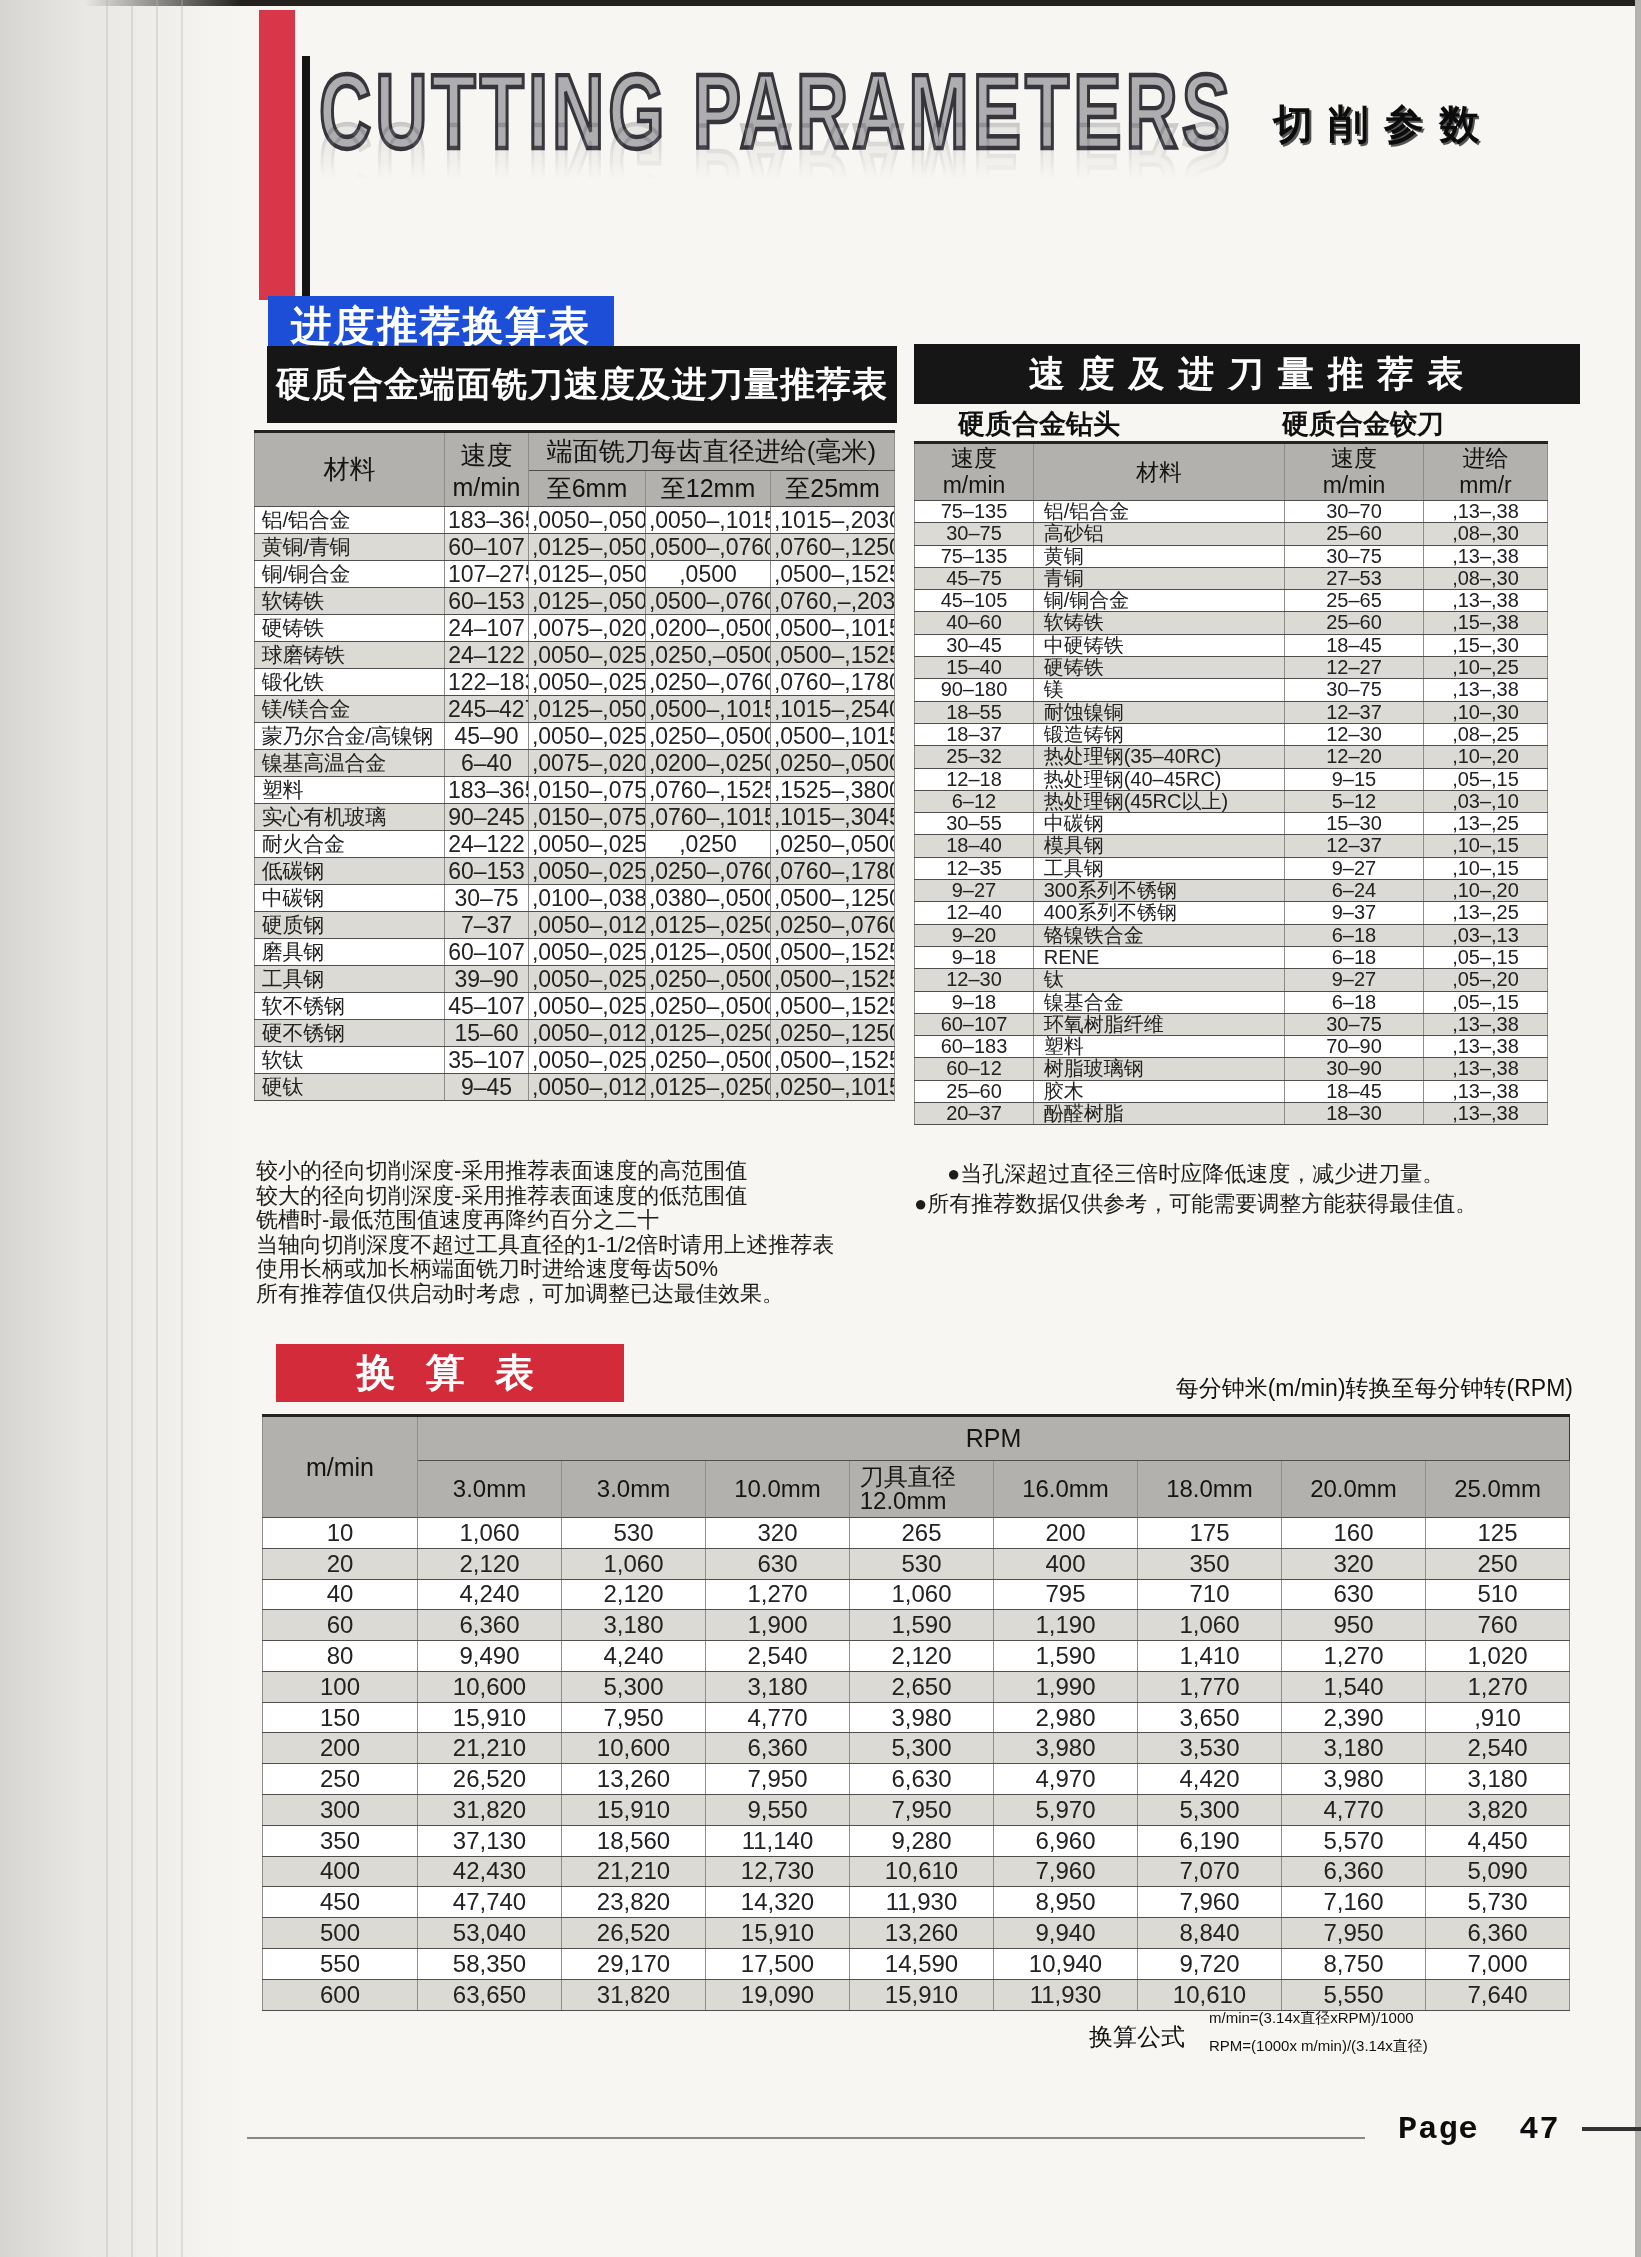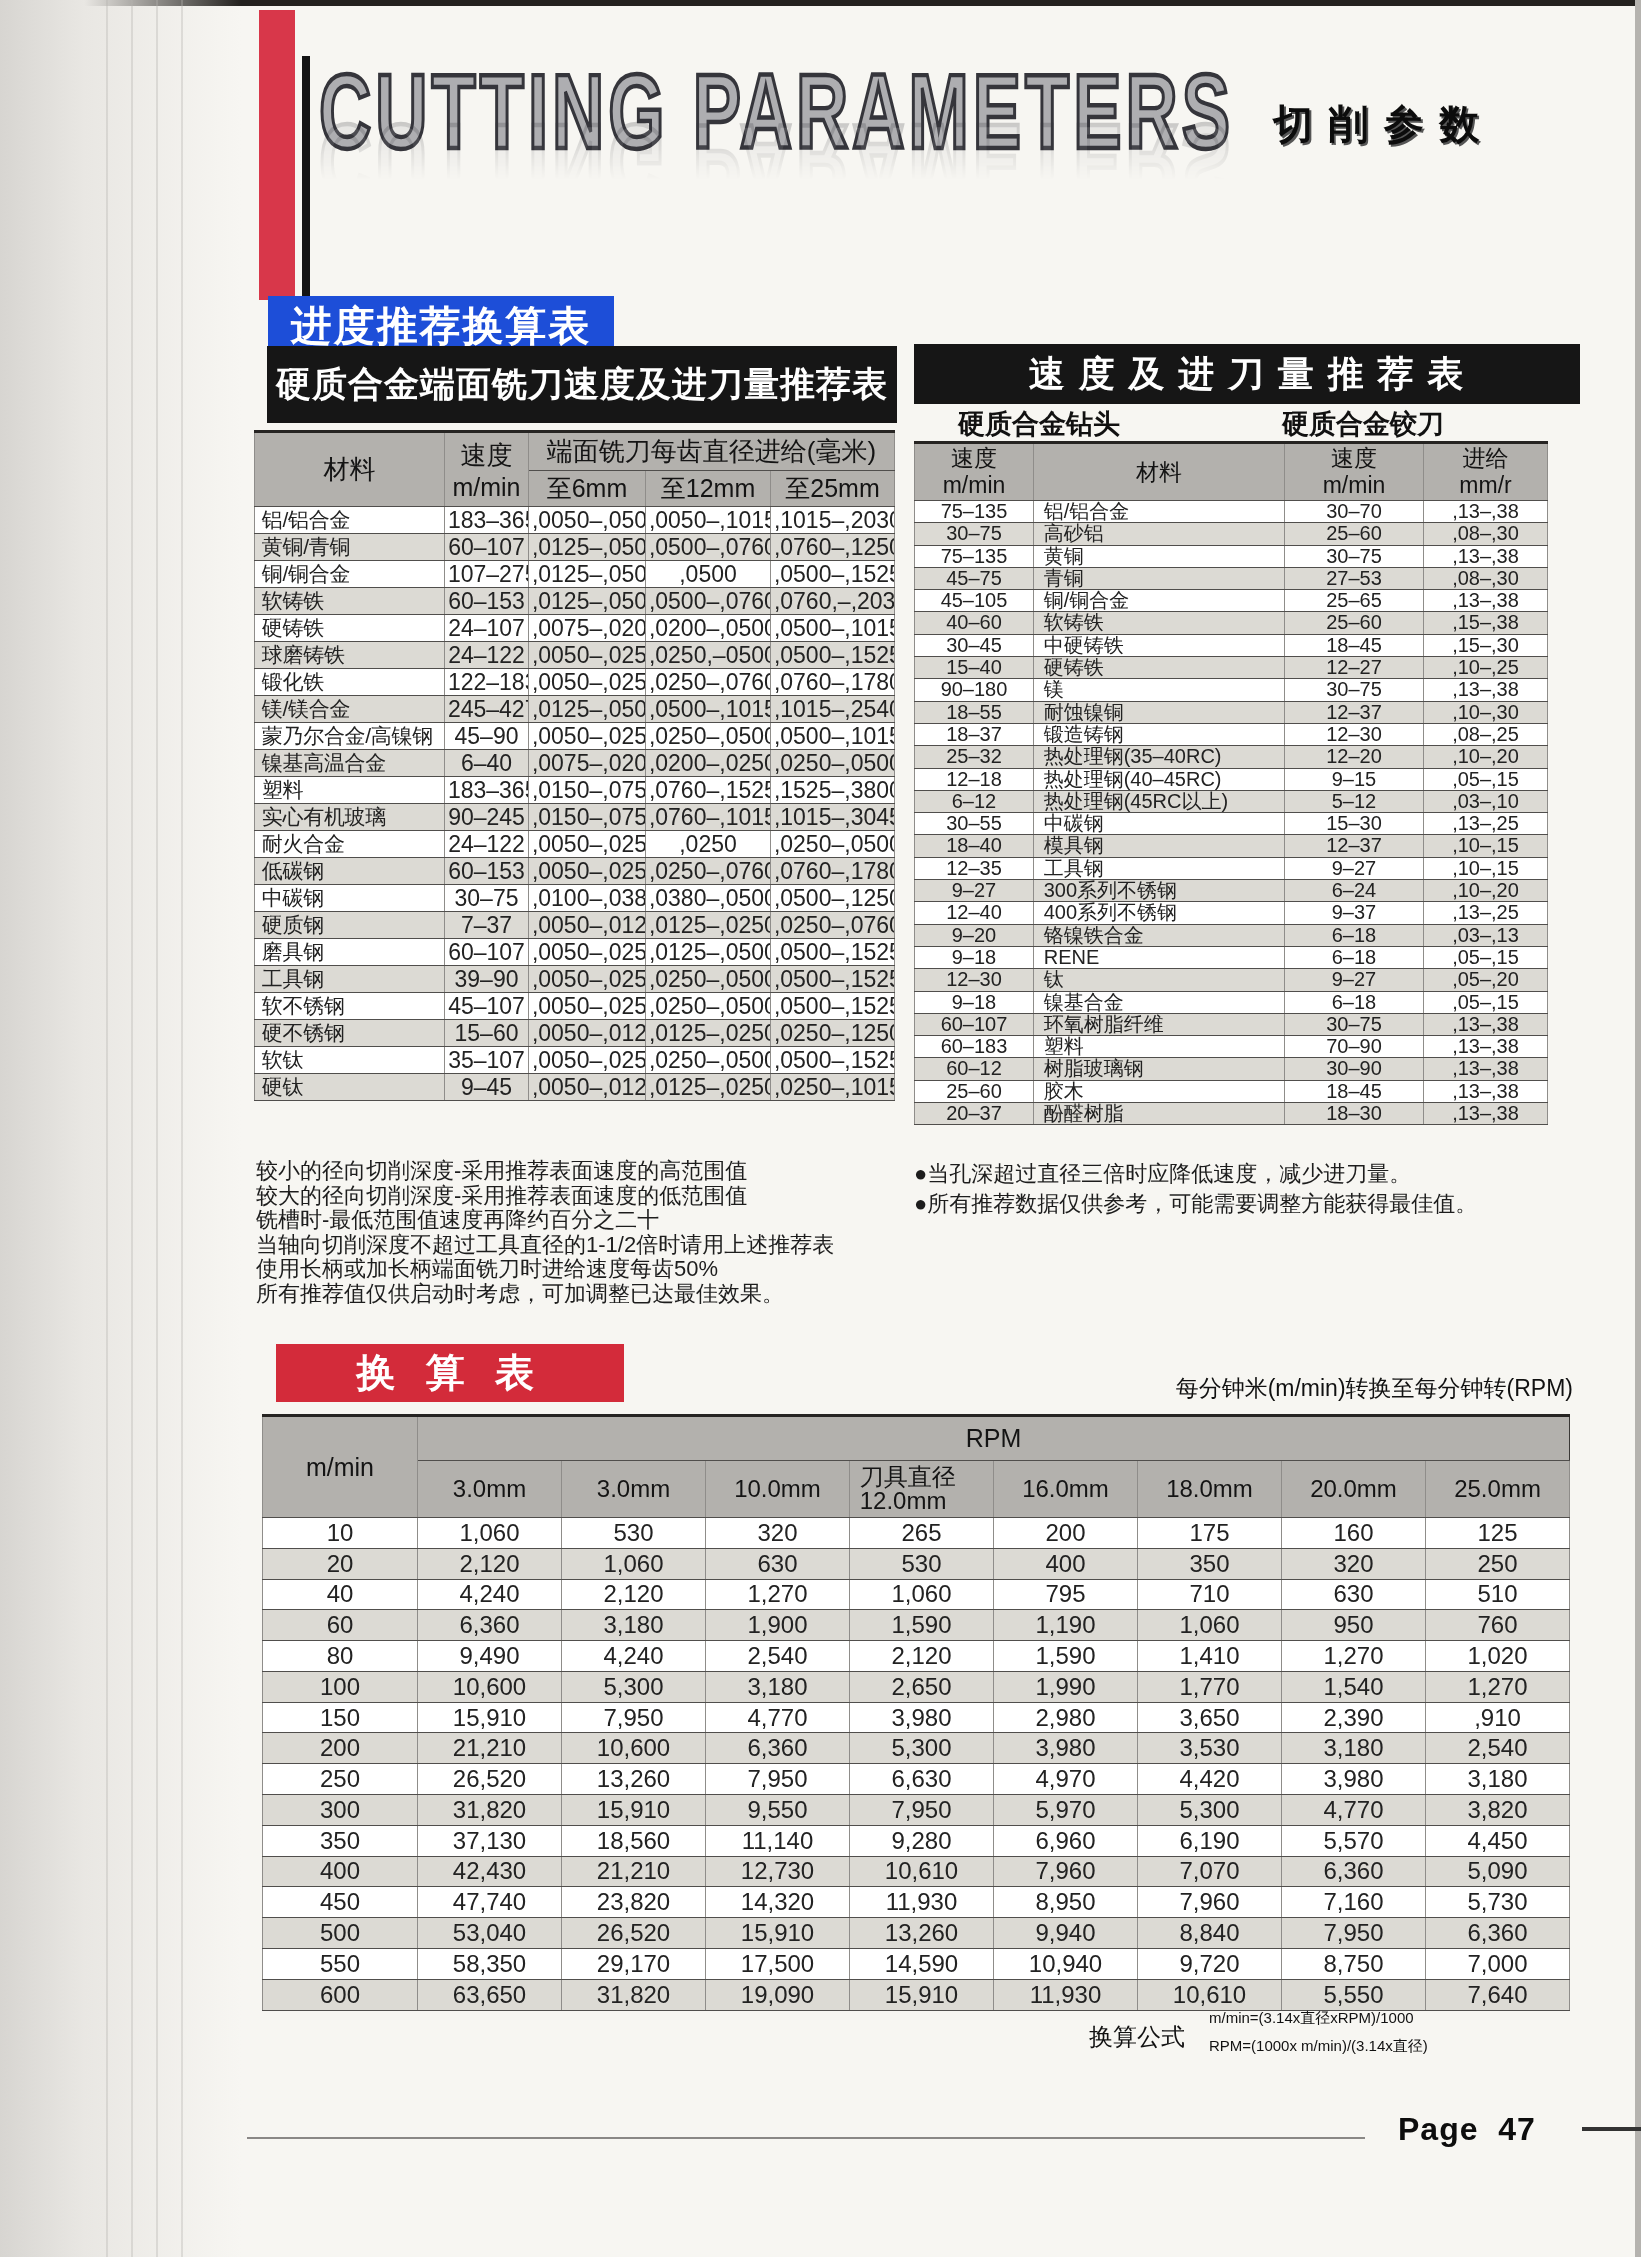--- a/index.html
+++ b/index.html
@@ -47,35 +47,35 @@
   
   .drill-sub{position:absolute;left:914px;top:406px;width:666px;height:35px;font-size:27px;font-weight:bold;color:#111;margin-left:44px;}
   .drill-sub .s2{position:absolute;left:324px;top:0;}
   .drill-table{position:absolute;left:914px;top:441px;width:632px;}
   .drill-table thead th{font-size:23px;line-height:27px;}
   .drill-table td{font-size:20px;line-height:19.3px;padding:1px 2.9px;}
   .drill-table td:nth-child(2){text-align:left;padding-left:9.7px;}
   
   .notes{position:absolute;font-size:22px;color:#1d1d1d;}
   .notes.left{left:256px;top:1159px;line-height:24.6px;}
-  .notes.right{left:914px;top:1159px;line-height:30px;}
+  .notes.right{left:914px;top:1159px;line-height:30px;text-align:center;}
   
   .conv-caption{position:absolute;right:68px;top:1373px;font-size:23px;color:#111;}
   .conv-table{position:absolute;left:262px;top:1414px;width:1306px;}
   .conv-table thead th{font-size:25px;}
   .conv-table thead .rpm-row th{border-left:none;border-right:none;font-weight:normal;height:41px;}
   .conv-table thead .dia-row th{height:54px;font-size:24px;}
   .conv-table thead th.mmin{border-left:1px solid #8f8d8a;border-right:1px solid #8f8d8a;}
   .conv-table td{font-size:24px;line-height:26px;padding:1.9px 2.9px;}
   .dia12{font-size:23px;line-height:24px;text-align:left;padding-left:9.7px;}
   
   .formula-label{position:absolute;left:1089px;top:2021px;font-size:24px;color:#111;}
   .formula{position:absolute;left:1209px;top:2004px;font-size:15px;line-height:28px;color:#111;}
   .foot-line1{position:absolute;left:247px;top:2137px;width:1118px;height:1.9px;background:#8a8886;}
-  .foot-page{position:absolute;left:1398px;top:2111px;font-size:32px;font-weight:bold;color:#0d0d0d;letter-spacing:1px;}
+  .foot-page{position:absolute;left:1398px;top:2111px;font-size:32px;font-weight:bold;color:#0d0d0d;letter-spacing:1px;font-family:Liberation Mono, monospace;}
   .foot-line2{position:absolute;left:1582px;top:2127px;width:60px;height:3.9px;background:#333;}
 </style>
 </head>
 <body>
 
 <div class="page">
   <div class="scan-top"></div>
   <div class="scan-left"></div>
   <div class="scan-right"></div>
 

